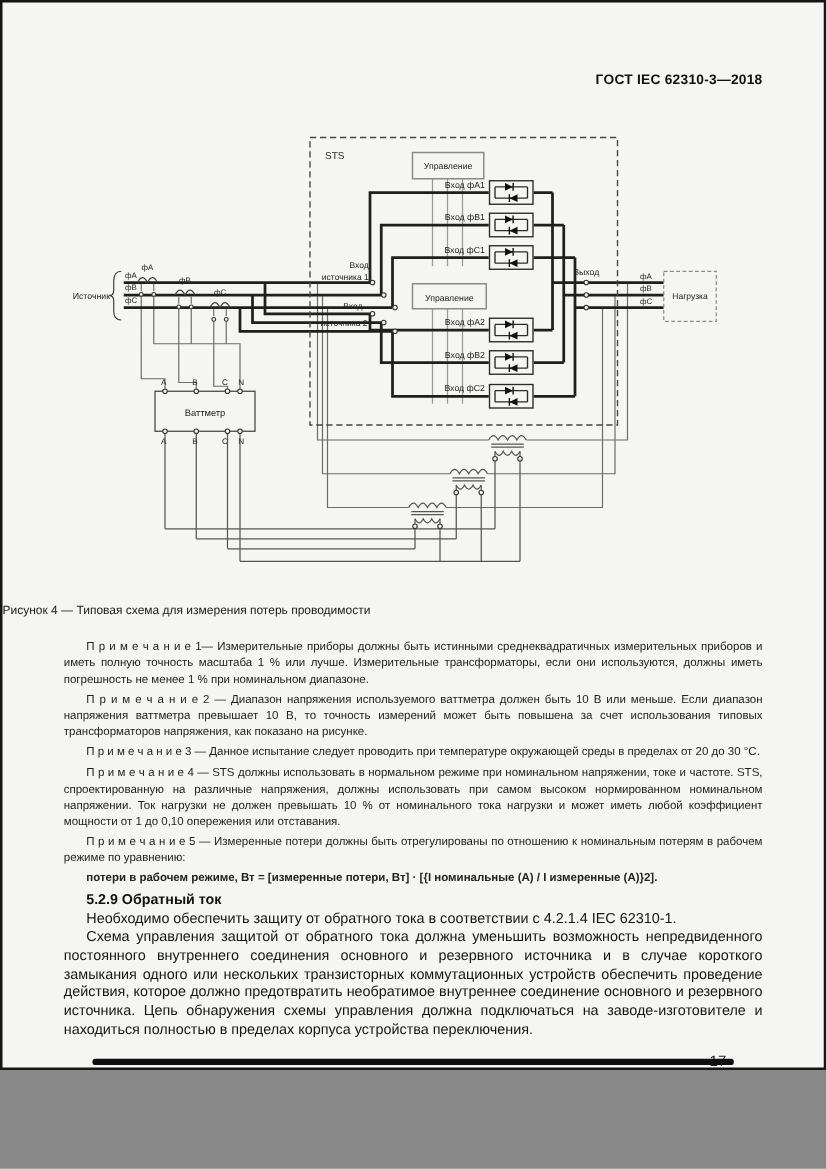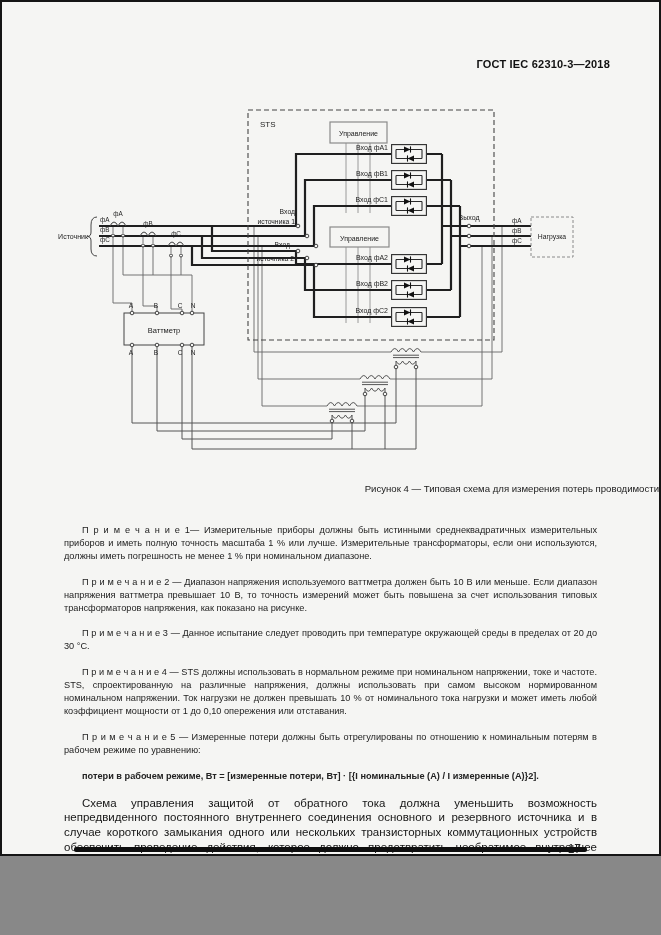--- a/index.html
+++ b/index.html
@@ -9,24 +9,24 @@
     font-family:"Liberation Sans",sans-serif;color:#1c1c1c;overflow:hidden;
   }
   .doc-header{
     position:absolute;top:56px;right:49px;
     font-size:11px;font-weight:bold;letter-spacing:.2px;color:#111;
   }
   .diagram{position:absolute;top:85px;left:0;}
   .diagram text{fill:#222;font-family:"Liberation Sans",sans-serif;}
   .caption{
     position:absolute;top:481px;left:0;width:100%;
-    text-align:right;font-size:9.6px;color:#1a1a1a;
+    text-align:left;font-size:9.6px;color:#1a1a1a;
   }
   .content{position:absolute;top:509px;left:49px;right:49px;}
-  .content p{margin:13px;}
+  .content p{margin:0;}
   p.note{
     font-size:9.2px;line-height:12.9px;text-align:justify;
     text-indent:18px;margin-bottom:3.5px;color:#222;
   }
   p.formula{
     font-size:9.2px;line-height:12.9px;padding-left:18px;
     margin-bottom:5px;color:#222;font-weight:bold;
   }
   p.sec-heading{
     font-size:11.4px;font-weight:bold;text-indent:18px;
@@ -197,18 +197,20 @@
 
   <div class="caption">Рисунок 4 — Типовая схема для измерения потерь проводимости</div>
 
   <div class="content">
     <p class="note">П р и м е ч а н и е  1— Измерительные приборы должны быть истинными среднеквадратичных измерительных приборов и иметь полную точность масштаба 1 % или лучше. Измерительные трансформаторы, если они используются, должны иметь погрешность не менее 1 % при номинальном диапазоне.</p>
     <p class="note">П р и м е ч а н и е  2 — Диапазон напряжения используемого ваттметра должен быть 10 В или меньше. Если диапазон напряжения ваттметра превышает 10 В, то точность измерений может быть повышена за счет использования типовых трансформаторов напряжения, как показано на рисунке.</p>
     <p class="note">П р и м е ч а н и е  3 — Данное испытание следует проводить при температуре окружающей среды в пределах от 20 до 30 °С.</p>
     <p class="note">П р и м е ч а н и е  4 — STS должны использовать в нормальном режиме при номинальном напряжении, токе и частоте. STS, спроектированную на различные напряжения, должны использовать при самом высоком нормированном номинальном напряжении. Ток нагрузки не должен превышать 10 % от номинального тока нагрузки и может иметь любой коэффициент мощности от 1 до 0,10 опережения или отставания.</p>
     <p class="note">П р и м е ч а н и е  5 — Измеренные потери должны быть отрегулированы по отношению к номинальным потерям в рабочем режиме по уравнению:</p>
     <p class="formula">потери в рабочем режиме, Вт = [измеренные потери, Вт] · [{I номинальные (А) / I измеренные (А)}2].</p>
+    <p class="sec-heading">5.2.9 Обратный ток</p>
+    <p class="body">Необходимо обеспечить защиту от обратного тока в соответствии с 4.2.1.4 IEC 62310-1.</p>
     <p class="body">Схема управления защитой от обратного тока должна уменьшить возможность непредвиденного постоянного внутреннего соединения основного и резервного источника и в случае короткого замыкания одного или нескольких транзисторных коммутационных устройств обеспечить проведение действия, которое должно предотвратить необратимое внутреннее соединение основного и резервного источника. Цепь обнаружения схемы управления должна подключаться на заводе-изготовителе и находиться полностью в пределах корпуса устройства переключения.</p>
   </div>
 
   <div class="page-number">17</div>
   <div class="scan-bar"></div>
 </div>
 
 </body></html>

